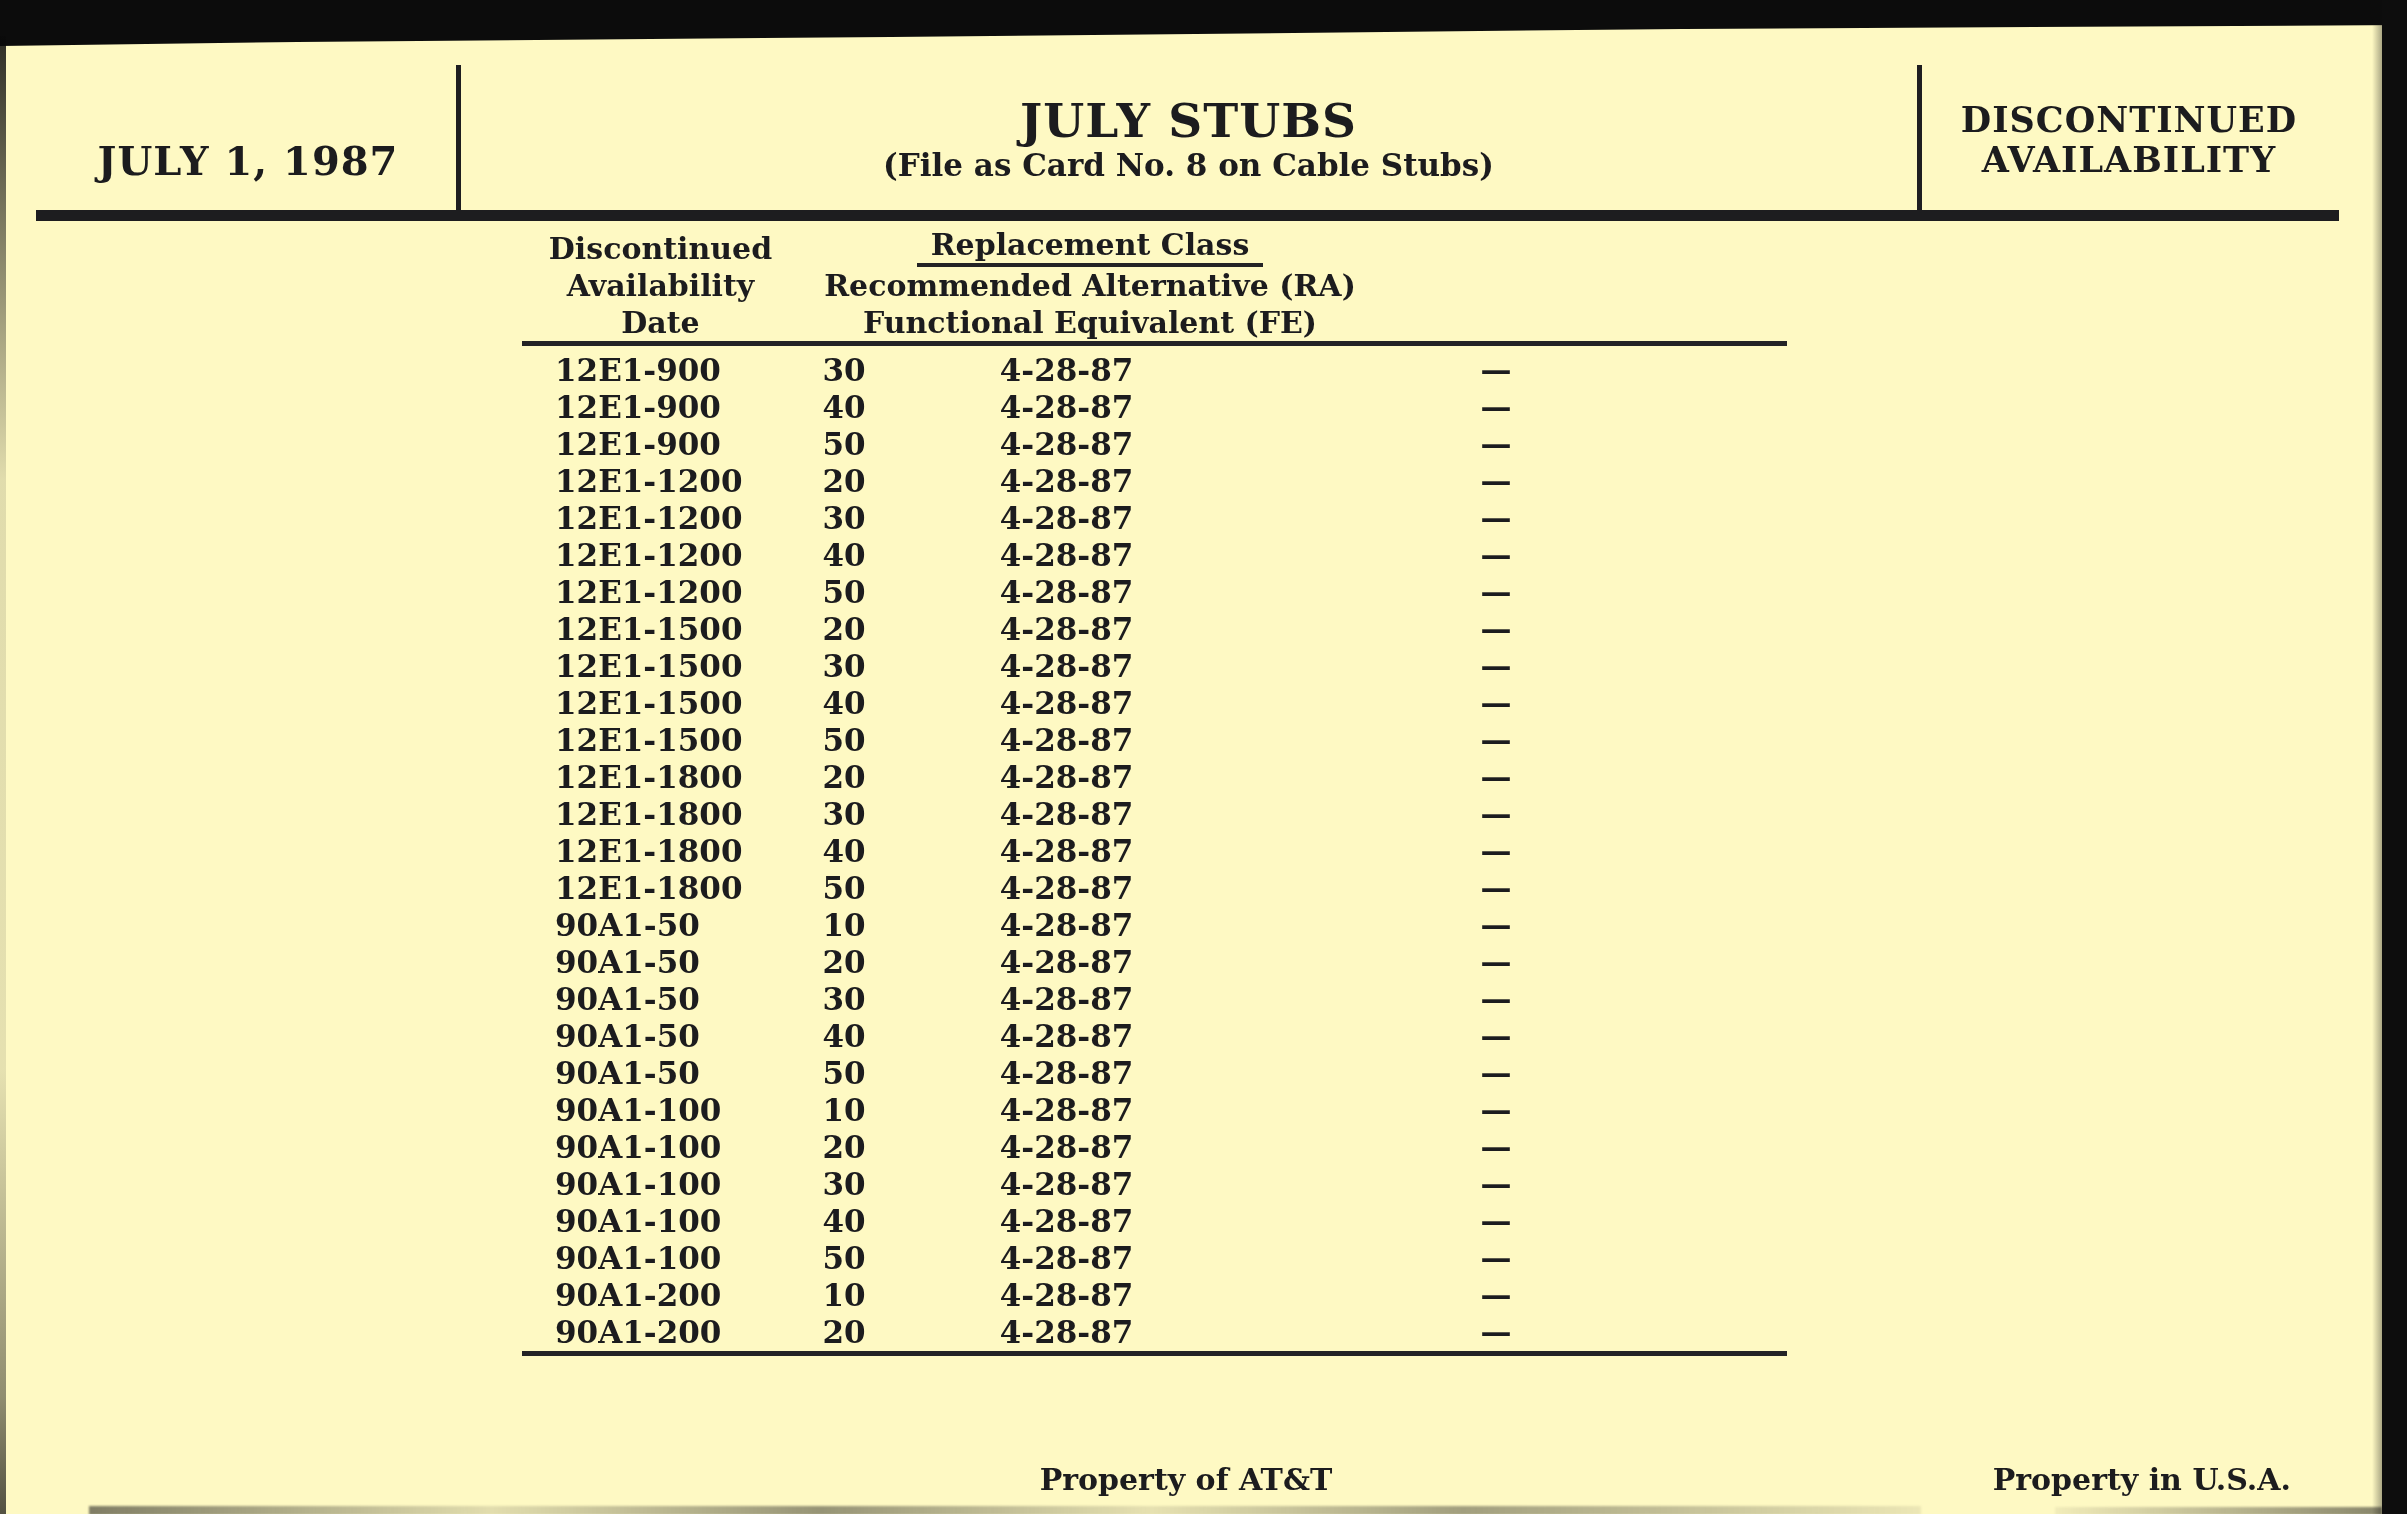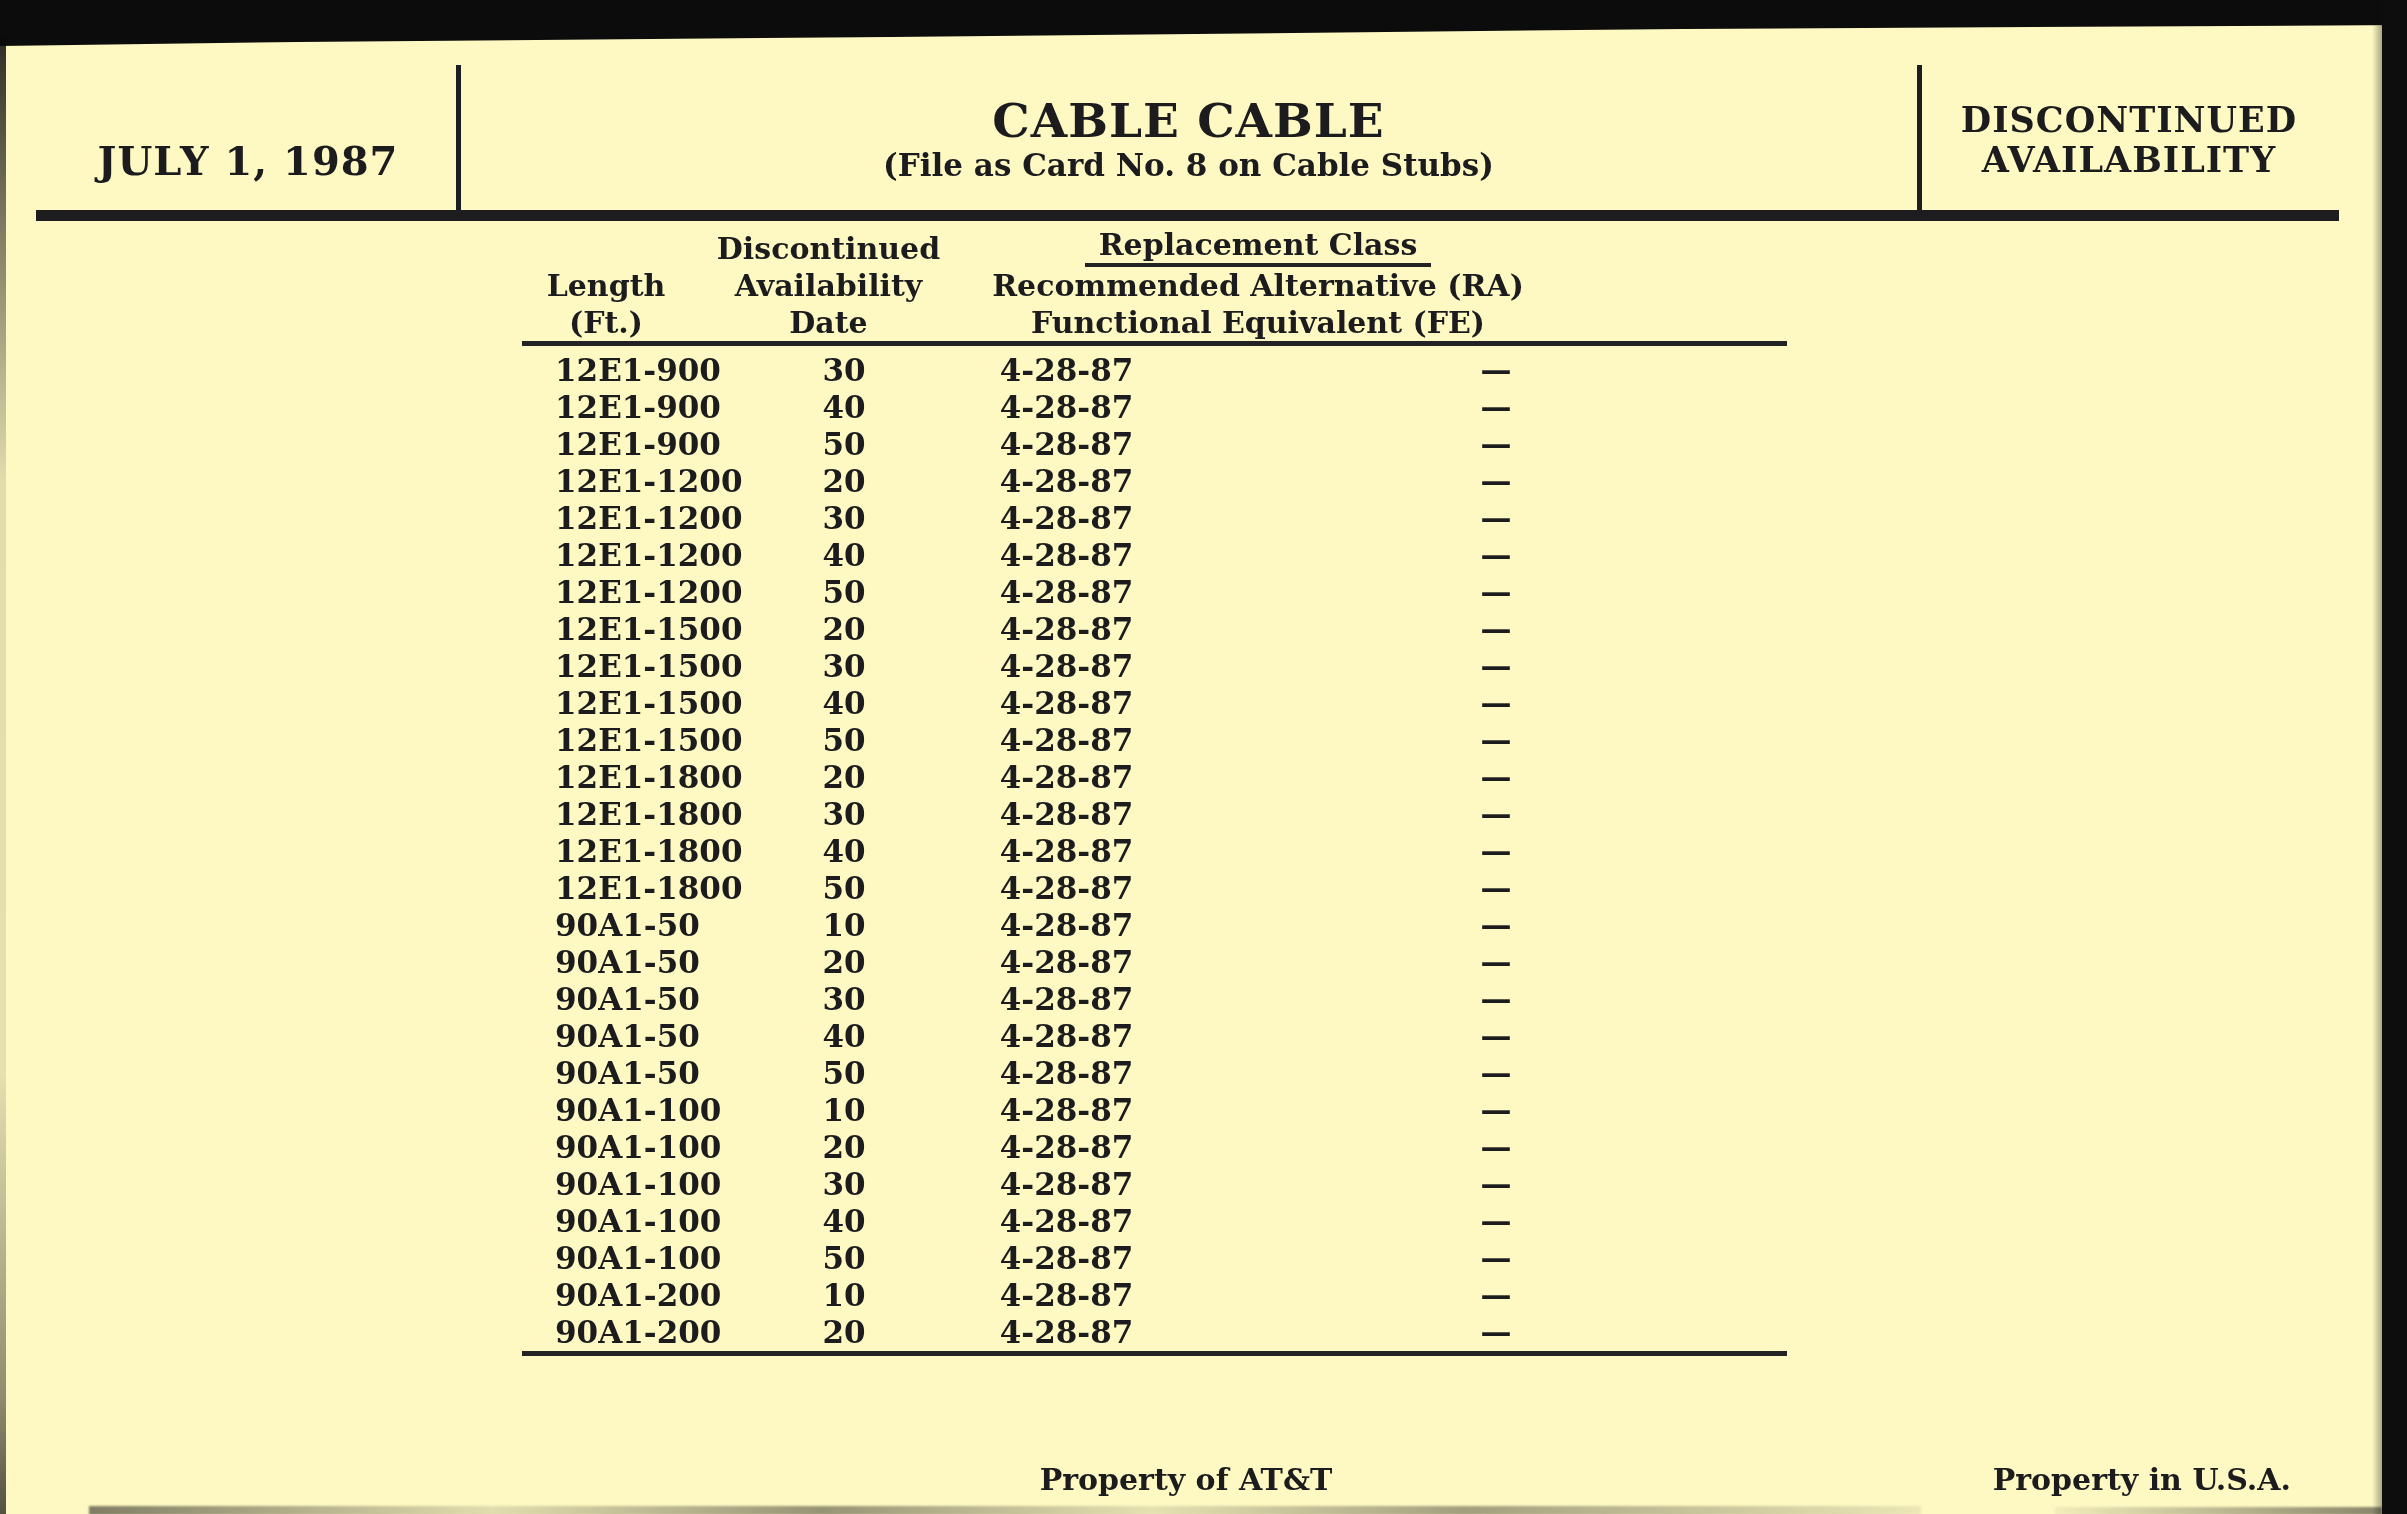--- a/index.html
+++ b/index.html
@@ -132,36 +132,32 @@
   <div class="scan-top"></div>
   <div class="scan-right"></div>
   <div class="scan-right-shadow"></div>
   <div class="scan-left"></div>
   <div class="scan-bottom"></div>
   <div class="scan-bottom-right"></div>
 
   <div class="hdr-date">JULY 1, 1987</div>
   <div class="vline vline1"></div>
   <div class="hdr-center">
-    <div class="hdr-title">CABLE CABLE</div>
+    <div class="hdr-title">JULY STUBS</div>
     <div class="hdr-subtitle">(File as Card No. 8 on Cable Stubs)</div>
   </div>
   <div class="vline vline2"></div>
   <div class="hdr-right">
     <div>DISCONTINUED</div>
     <div>AVAILABILITY</div>
   </div>
   <div class="hrule"></div>
 
   <div class="cstable">
     <div class="thead">
-      <div class="col c2">
-        <div>Length</div>
-        <div>(Ft.)</div>
-      </div>
       <div class="col c3">
         <div>Discontinued</div>
         <div>Availability</div>
         <div>Date</div>
       </div>
       <div class="col c4">
         <div class="u-line">Replacement Class</div>
         <div>Recommended Alternative (RA)</div>
         <div>Functional Equivalent (FE)</div>
       </div>

